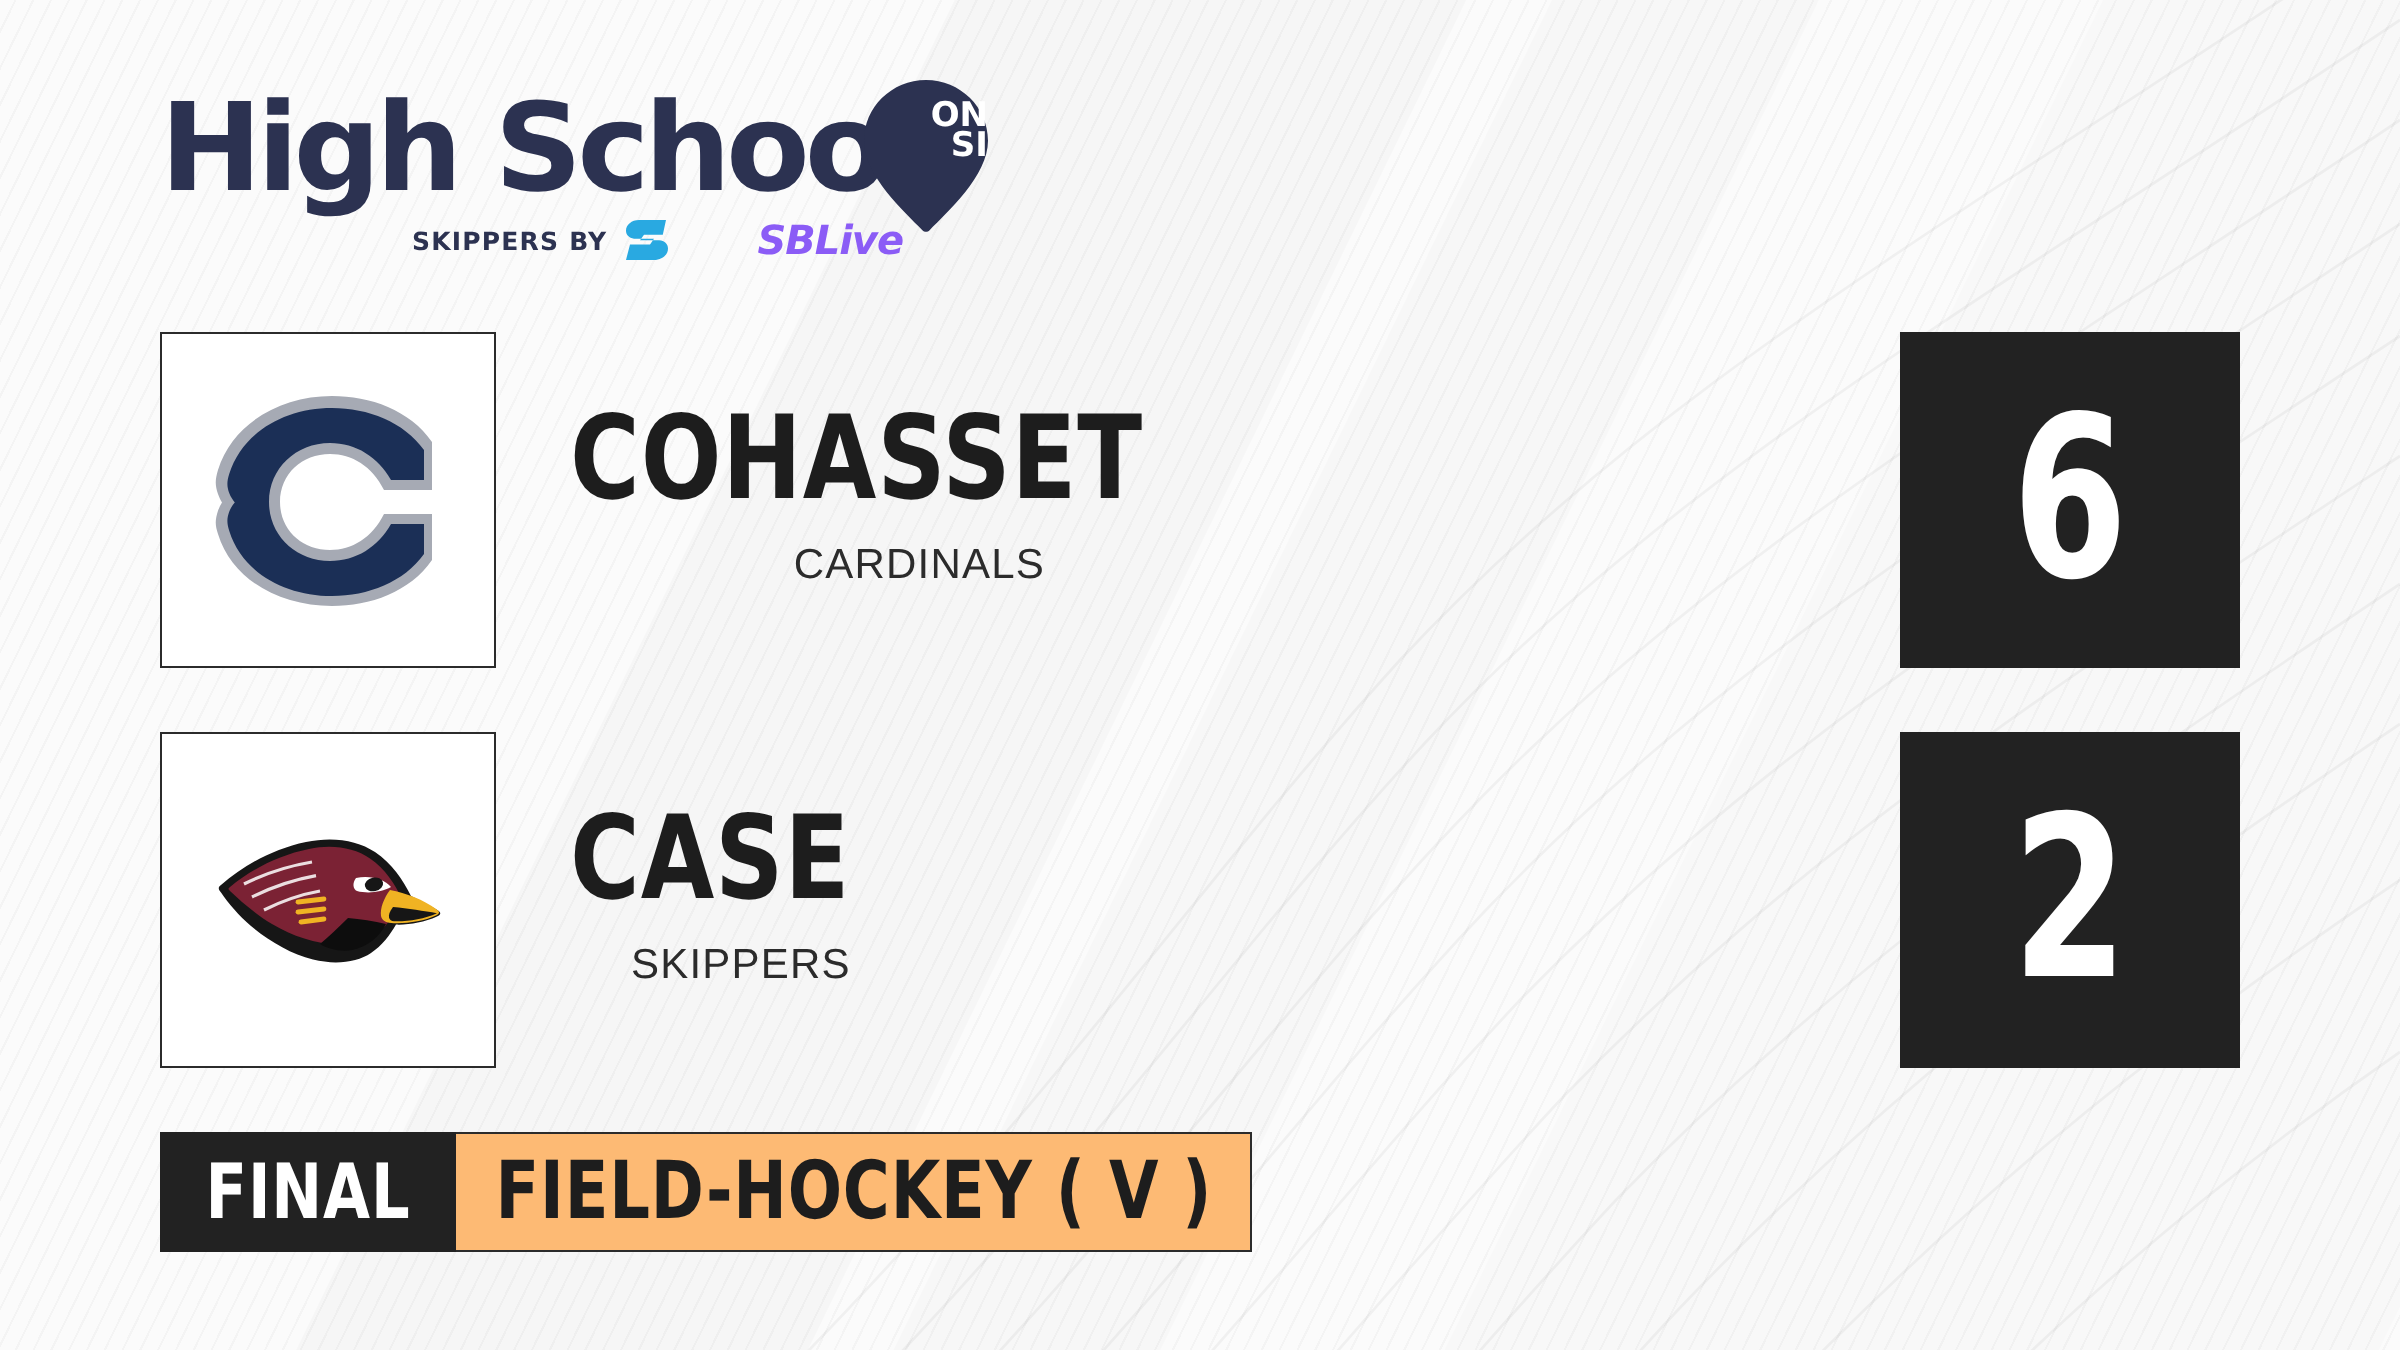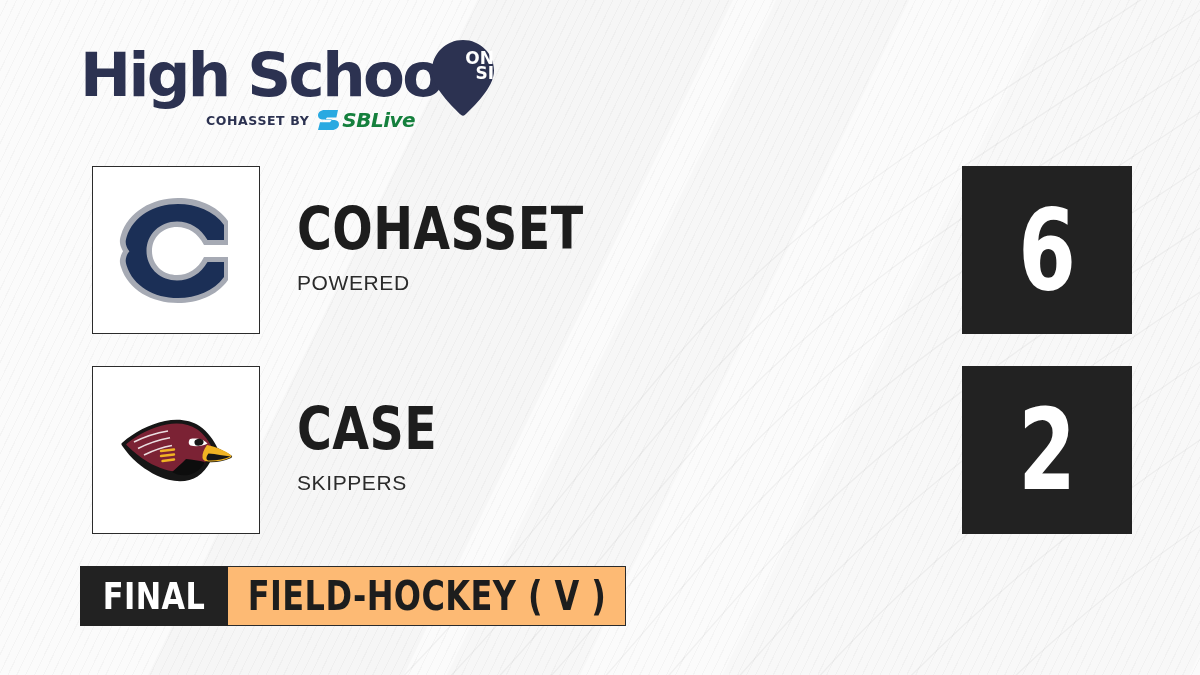--- a/index.html
+++ b/index.html
@@ -138,30 +138,32 @@
     color: #2c3251;
   }
   .sblive-mark { display: flex; align-items: center; gap: 2px; }
   .sblive-bolt { width: 22px; height: 20px; display: block; }
   .sblive-text {
     font-family: "DejaVu Sans", sans-serif;
     font-weight: bold;
     font-style: italic;
     font-size: 20px;
     letter-spacing: -0.5px;
-    color: #15803d;
+    color: #8b5cf6;
     line-height: 1;
+    margin-left: 42px;
   }
 
   
   .team-row {
     position: absolute;
-    left: 92px;
+    left: 80px;
     width: 900px;
     height: 168px;
+    text-align: center;
   }
   .team-row.row-1 { top: 166px; }
   .team-row.row-2 { top: 366px; }
 
   .logo-box {
     position: absolute;
     left: 0;
     top: 0;
     width: 168px;
     height: 168px;
@@ -304,42 +306,42 @@
       <svg width="62" height="76" viewBox="0 0 62 76" fill="none">
         <path d="M31 0 C 13.9 0 0 13.6 0 30.4 C 0 48 20.5 66.2 29.2 75.1 C 30.2 76.1 31.8 76.1 32.8 75.1 C 41.5 66.2 62 48 62 30.4 C 62 13.6 48.1 0 31 0 Z" fill="#2c3251"></path>
       </svg>
       <div class="brand-pin-text">
         <div>ON</div>
         <div>SI</div>
       </div>
     </div>
 
     <div class="brand-powered">
-      <span class="brand-powered-label">COHASSET BY</span>
+      <span class="brand-powered-label">SKIPPERS BY</span>
       <span class="sblive-mark">
         <svg class="sblive-bolt" viewBox="0 0 22 20" fill="none">
           <path d="M20 0 H6.5 C2.8 0 0 2.4 0 5.4 C0 7.6 1.6 9 4 9.4 L14 9.4 L12 12.2 L2 12.2 L0 20 H14 C18 20 21 17.4 21 14.2 C21 11.8 19.2 10.4 16.6 10.1 L7 10.1 L9 7.4 L18.4 7.4 Z" fill="#29a9e1"></path>
         </svg>
         <span class="sblive-text">SBLive</span>
       </span>
     </div>
   </div>
 
   <div class="team-row row-1">
     <div class="logo-box">
       <svg width="120" height="110" viewBox="0 0 120 110">
         <g>
           <path d="M112 26 C 101 10, 81 3, 62 3 C 36 3, 12 17, 5 40 C 3.5 45, 3.5 47.5, 5 52 C 5.6 53.6, 6.2 55, 7 56.2 C 6.2 57.4, 5.6 58.8, 5 60.4 C 3.5 65, 3.5 67.5, 5 72 C 12 95, 36 108, 62 108 C 81 108, 101 101, 112 85 L 112 62 L 88 62 C 82 74, 72 80, 61 80 C 47 80, 36 70, 36 56 C 36 42, 47 32, 61 32 C 72 32, 82 38, 88 50 L 112 50 Z" fill="#a6aab4"></path>
           <path d="M108 30 C 98 16, 80 9, 62 9 C 38 9, 17 21.5, 10.6 42 C 9.4 46, 9.4 48, 10.6 51.5 C 11.4 53.6, 12.4 55, 13.4 56.2 C 12.4 57.4, 11.4 58.8, 10.6 60.9 C 9.4 64.4, 9.4 66.4, 10.6 70.4 C 17 91, 38 103, 62 103 C 80 103, 98 96, 108 82 L 108 67 L 91.5 67 C 85 78.5, 74 85.5, 61 85.5 C 44 85.5, 30.5 72.8, 30.5 56 C 30.5 39.2, 44 26.5, 61 26.5 C 74 26.5, 85 33.5, 91.5 45 L 108 45 Z" fill="#1b2f56"></path>
         </g>
       </svg>
     </div>
     <div class="team-text">
       <div class="team-name">COHASSET</div>
-      <div class="team-mascot">POWERED</div>
+      <div class="team-mascot">CARDINALS</div>
     </div>
     <div class="score-box">
       <span class="score-value">6</span>
     </div>
   </div>
 
   <div class="team-row row-2">
     <div class="logo-box">
       <svg width="128" height="92" viewBox="0 0 128 92">
 

